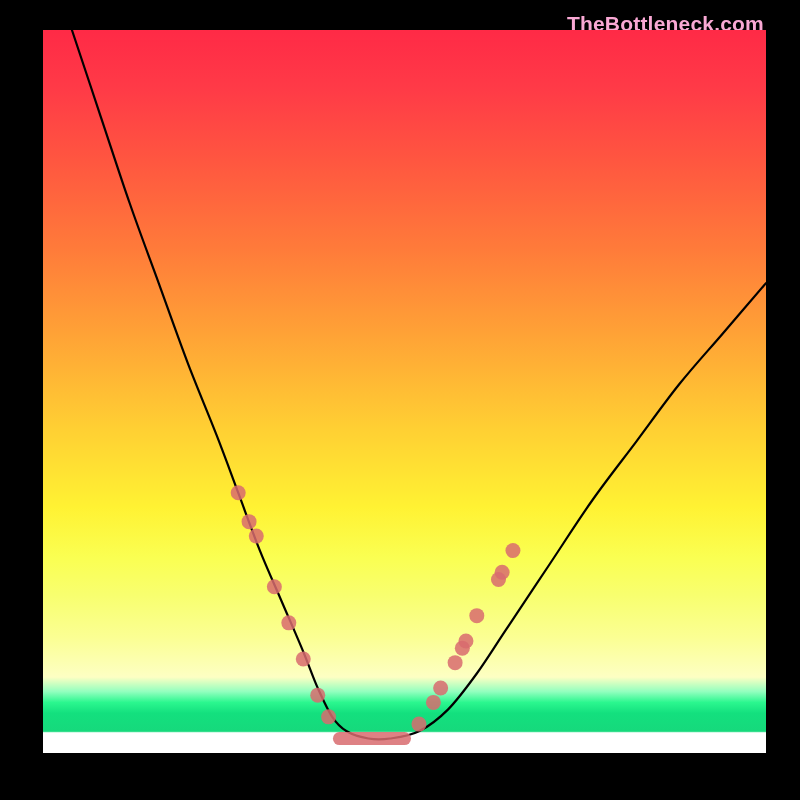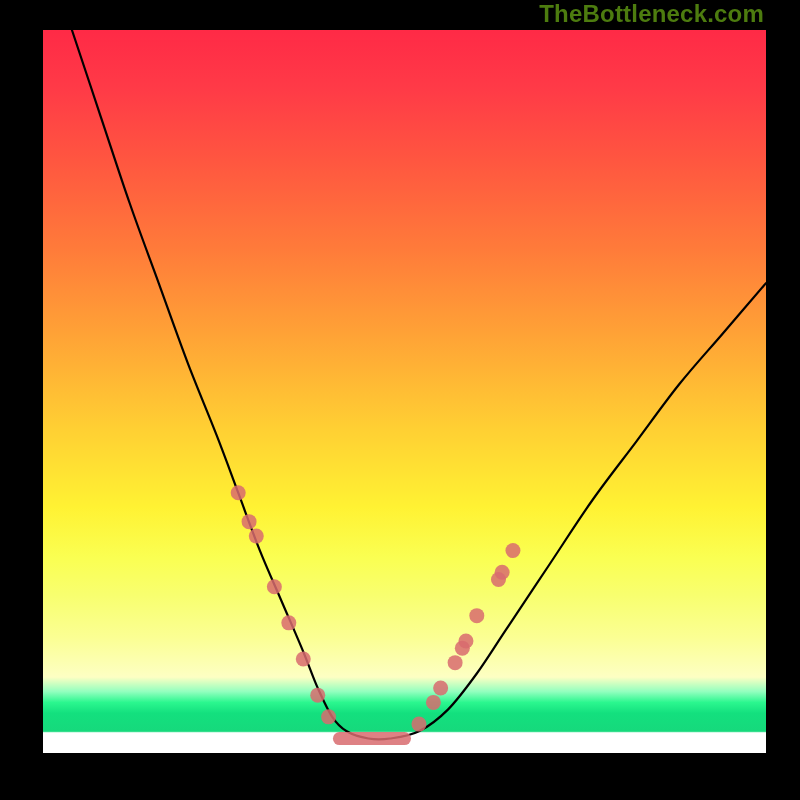--- a/index.html
+++ b/index.html
@@ -40,24 +40,24 @@
       #93ffbf 91.5%,
       #2bf78f 93%,
       #13e07e 94.5%,
       #16d97c 97%,
       #ffffff 97.2%,
       #ffffff 100%
     );
   }
   .attribution {
     position: absolute;
-    top: 0;
+    top: 12px;
     right: 36px;
-    color: #4d7c0f;
-    font-size: 24px;
+    color: #f9a8d4;
+    font-size: 21px;
     font-weight: 600;
     letter-spacing: 0.2px;
   }
   svg.curve {
     position: absolute;
     left: 0;
     top: 0;
     width: 723px;
     height: 723px;
     overflow: visible;

